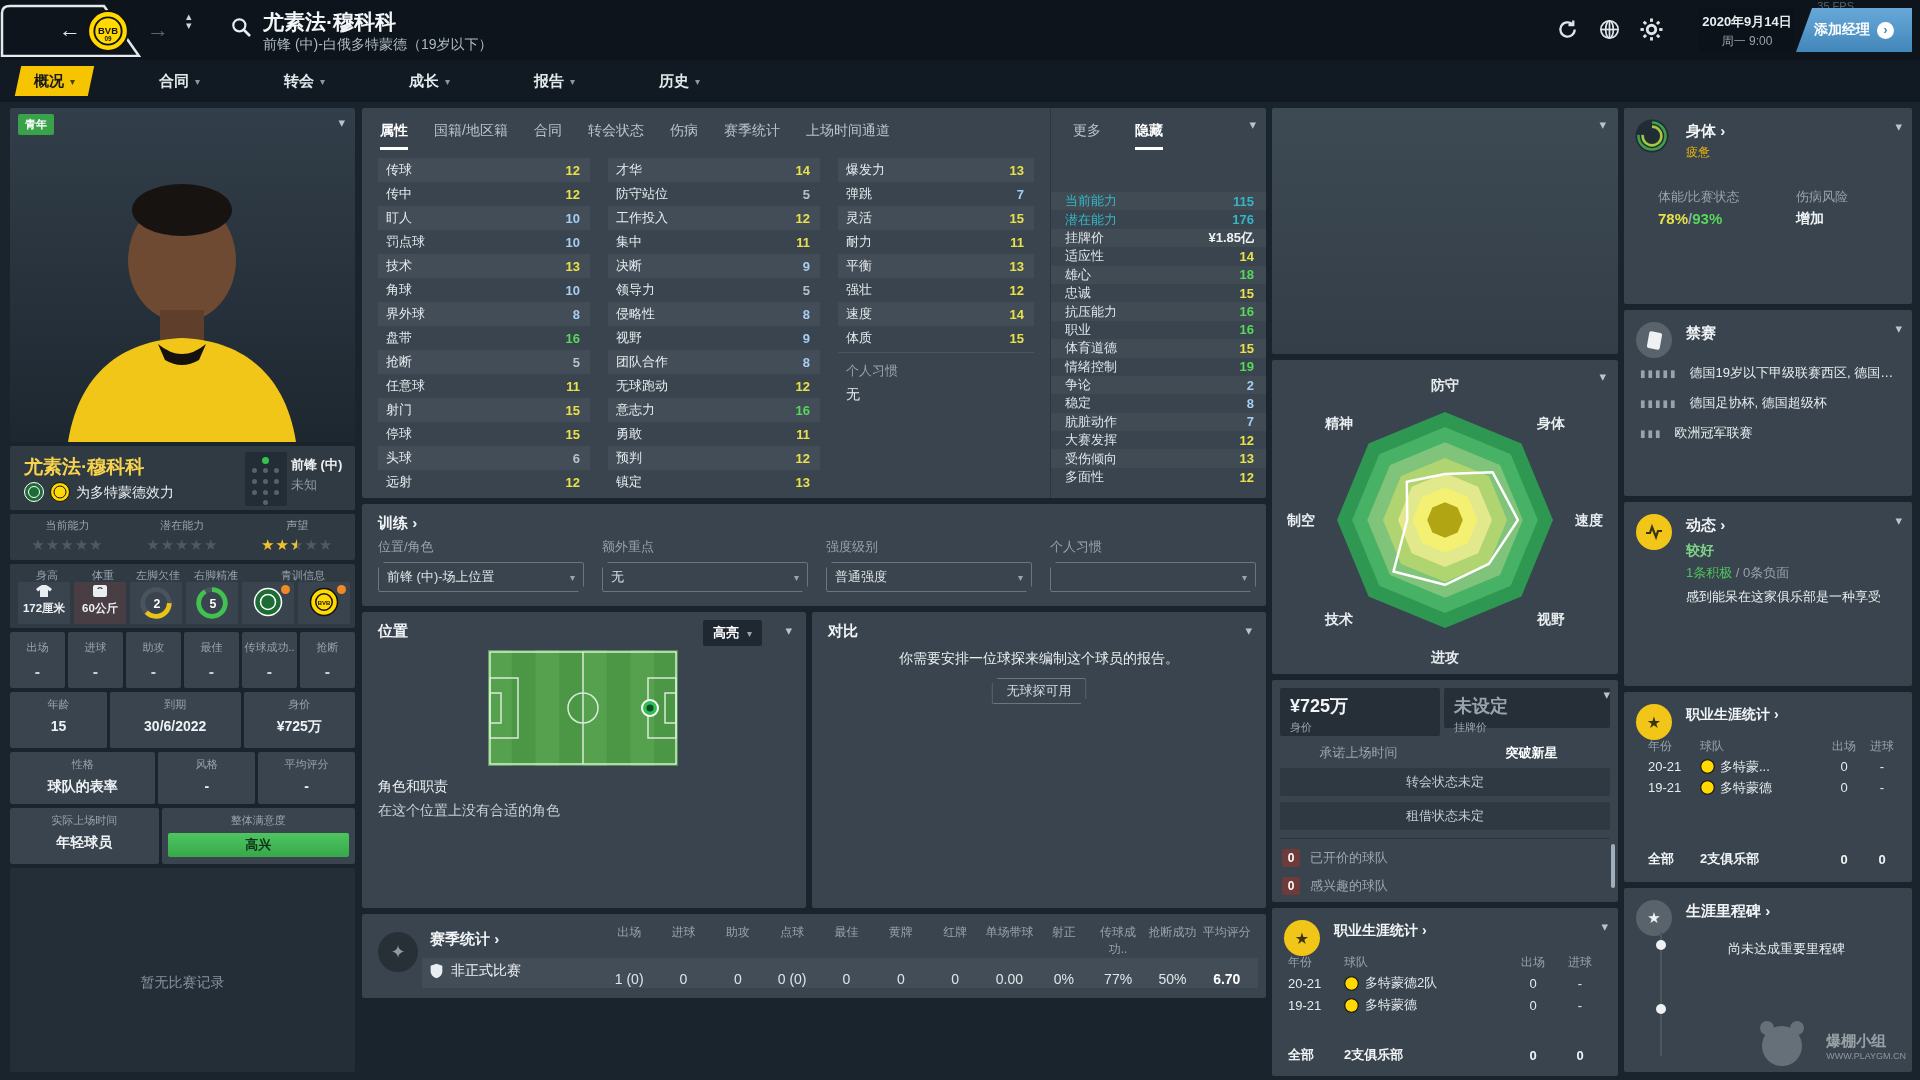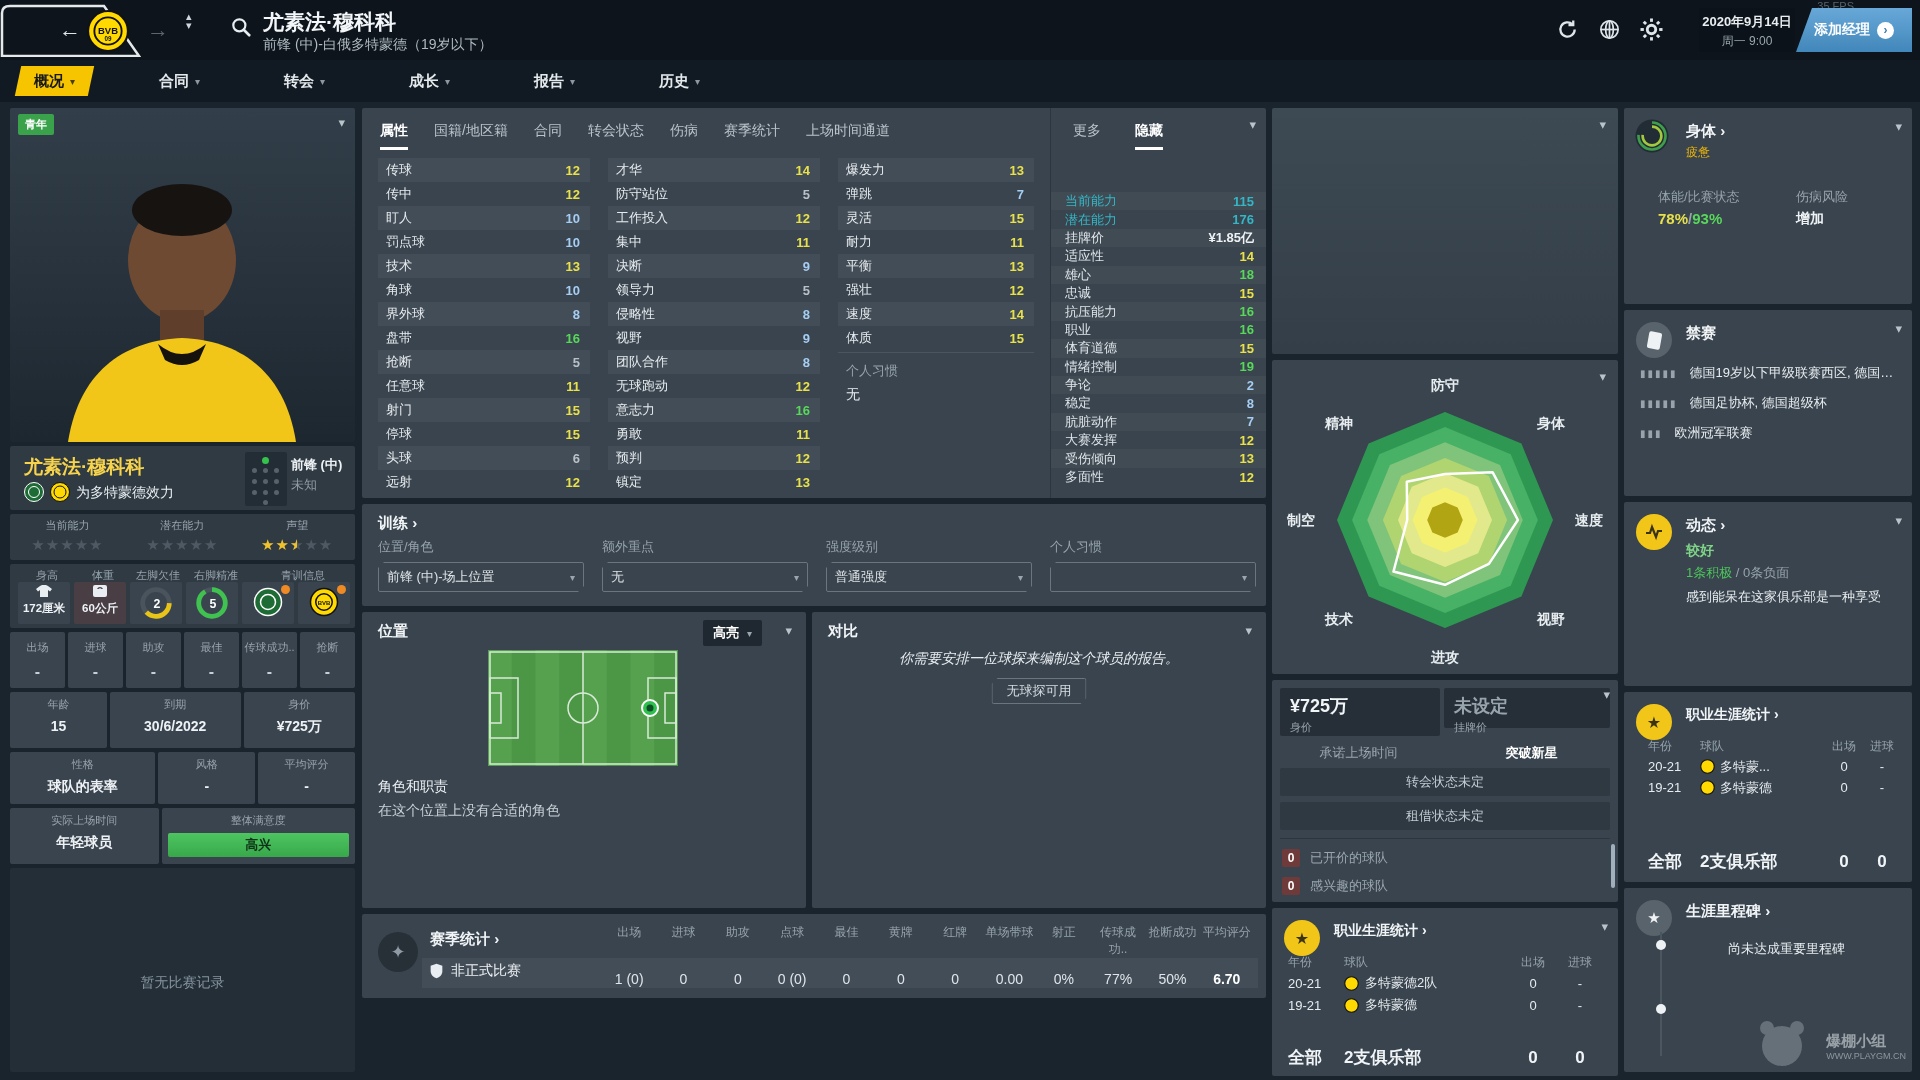--- a/index.html
+++ b/index.html
@@ -81,21 +81,21 @@
   .tr-label{font-size:13px;color:#97a3ac;margin-bottom:6px;}
   .dropdown{height:30px;border:1px solid #6a757e;border-radius:2px;color:#dfe3e6;font-size:13px;
     display:flex;align-items:center;justify-content:space-between;padding:0 8px;cursor:pointer;
     clip-path:polygon(6px 0,100% 0,100% calc(100% - 6px),calc(100% - 6px) 100%,0 100%,0 6px);}
   .dropdown .caret{color:#9aa6ae;font-size:10px;}
   
   .hl-btn{position:absolute;right:44px;top:8px;height:26px;background:#1f2830;border-radius:2px;color:#fff;
     font-weight:bold;font-size:13px;display:flex;align-items:center;gap:8px;padding:0 10px;cursor:pointer;}
   .roletxt1{position:absolute;left:16px;top:166px;font-size:14px;color:#eef2f5;}
   .roletxt2{position:absolute;left:16px;top:190px;font-size:14px;color:#c8d0d6;}
-  .cmp-msg{position:absolute;left:0;top:38px;width:100%;text-align:center;font-size:14px;color:#e8edf0;font-style:italic;}
+  .cmp-msg{position:absolute;left:0;top:38px;width:100%;text-align:center;font-size:14px;color:#e8edf0;}
   .cmp-btn{position:absolute;left:50%;transform:translateX(-50%);top:66px;height:26px;padding:0 14px;
     border:1px solid #6a757e;border-radius:2px;color:#d6dde2;font-size:13px;display:flex;align-items:center;cursor:pointer;
     clip-path:polygon(6px 0,100% 0,100% calc(100% - 6px),calc(100% - 6px) 100%,0 100%,0 6px);}
   
   .season-ico{position:absolute;left:16px;top:18px;width:40px;height:40px;border-radius:50%;background:#272f37;
     color:#8e9aa4;display:flex;align-items:center;justify-content:center;font-size:18px;}
   .season-title{position:absolute;left:68px;top:16px;}
   .season-table{position:absolute;left:240px;top:10px;right:12px;}
   .season-head,.season-vals{display:flex;}
   .season-head span{flex:1;text-align:center;font-size:12px;color:#97a3ac;}
@@ -115,21 +115,21 @@
     font-size:13px;display:flex;align-items:center;justify-content:center;cursor:pointer;}
   .scrollbar{position:absolute;right:3px;width:4px;background:#9fb0bc;border-radius:2px;}
   
   .rp-ico{position:absolute;left:12px;top:12px;width:36px;height:36px;border-radius:50%;
     display:flex;align-items:center;justify-content:center;}
   .rp-title{position:absolute;left:62px;top:14px;}
   .rp-chev{right:10px;top:12px;}
   .blocks{font-size:10px;letter-spacing:2px;color:#99a3ab;}
   .ban-text{white-space:nowrap;overflow:hidden;text-overflow:ellipsis;}
   .ctable-hd{position:absolute;display:flex;font-size:12px;color:#97a3ac;}
-  .crow{position:absolute;display:flex;align-items:center;font-size:17px;color:#e6ebee;justify-content:flex-end;}
+  .crow{position:absolute;display:flex;align-items:center;font-size:13px;color:#e6ebee;justify-content:flex-end;}
   .mini-bvb{display:inline-block;width:15px;height:15px;margin:0 6px;}
   .cfoot{font-weight:bold;color:#f2f5f7;}
   .timeline{position:absolute;background:#4b565f;width:2px;}
   .tdot{position:absolute;width:10px;height:10px;border-radius:50%;background:#eef2f5;}
   .watermark{position:absolute;right:14px;bottom:14px;text-align:left;opacity:.55;display:flex;align-items:center;gap:24px;}
   .watermark .wlogo{width:40px;height:40px;border-radius:50%;background:#8b949c;position:relative;}
   .watermark .wlogo:before,.watermark .wlogo:after{content:"";position:absolute;top:-5px;width:14px;height:14px;border-radius:50%;background:#8b949c;}
   .watermark .wlogo:before{left:-2px;}.watermark .wlogo:after{right:-2px;}
   .watermark .wt1{font-size:15px;font-weight:bold;color:#e8edf0;}
   .watermark .wt2{font-size:9px;color:#cfd6db;}

